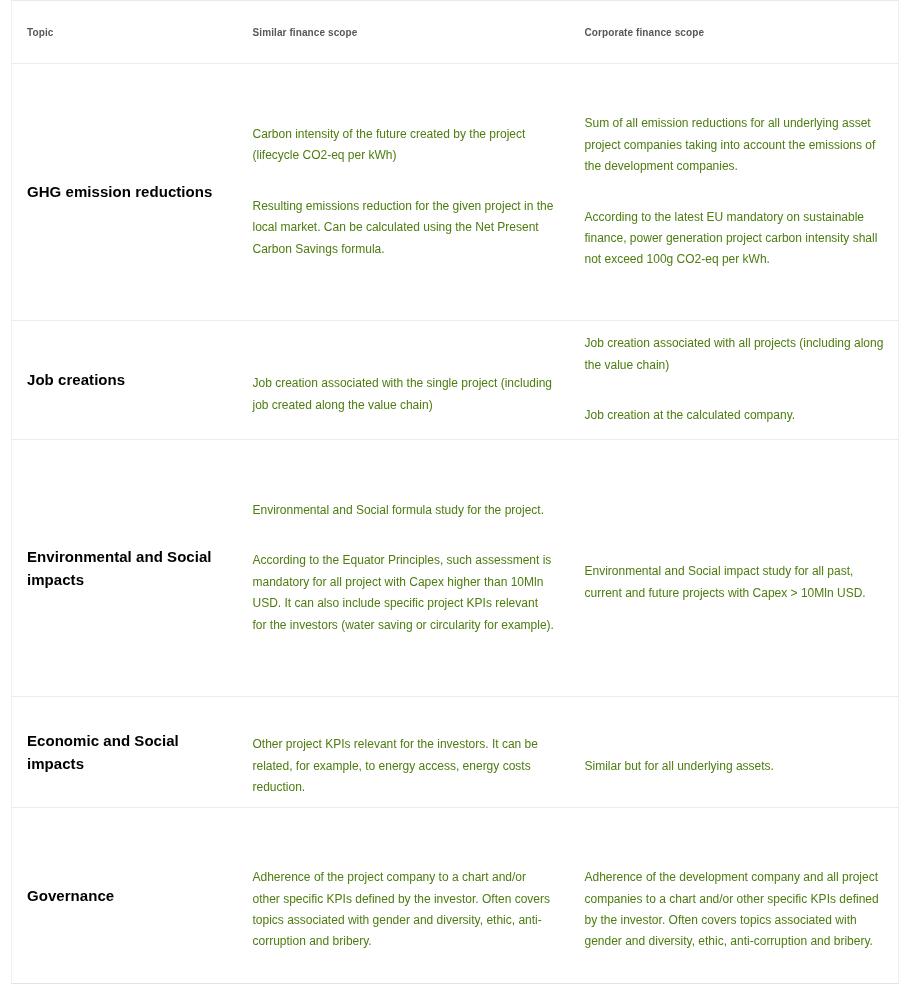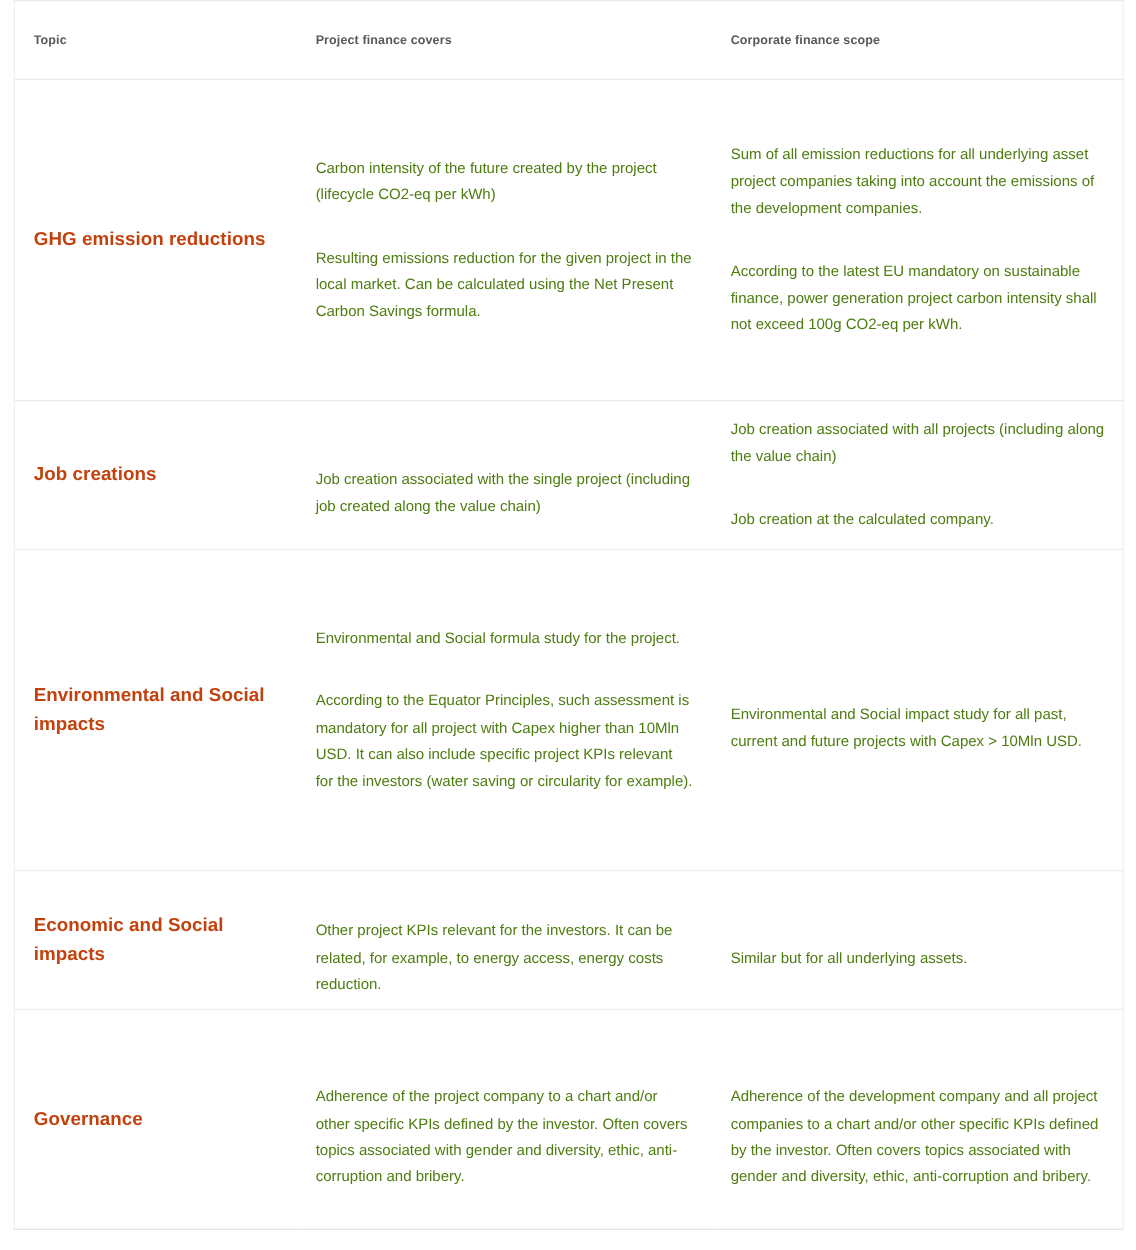--- a/index.html
+++ b/index.html
@@ -60,21 +60,21 @@
     padding: 6px 18px 6px 15px;
   }
   tbody td.c-corp .cellpad {
     padding-left: 12px;
     padding-right: 14px;
   }
 
   td.c-topic {
     font-size: 15px;
     font-weight: bold;
-    color: #c2410c;
+    color: #000000;
     line-height: 1.55;
     letter-spacing: 0.05px;
   }
 
   td.c-project, td.c-corp {
     font-size: 12px;
     font-weight: normal;
     color: #4d7c0f;
     line-height: 1.78;
   }
@@ -108,21 +108,21 @@
       <col class="col-topic">
       <col class="col-project">
       <col class="col-corp">
     </colgroup>
     <thead>
       <tr>
         <th class="col1">
           <div class="cellpad">Topic</div>
         </th>
         <th class="col2">
-          <div class="cellpad">Project finance covers</div>
+          <div class="cellpad">Similar finance scope</div>
         </th>
         <th class="col3">
           <div class="cellpad">Corporate finance scope</div>
         </th>
       </tr>
     </thead>
     <tbody>
 
       <tr class="r-ghg">
         <td class="c-topic">

